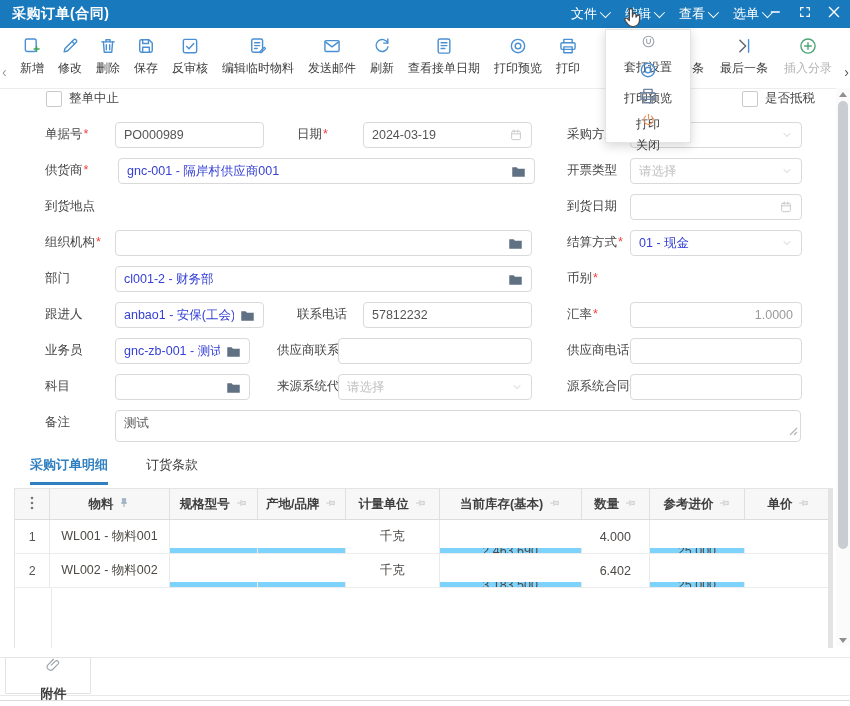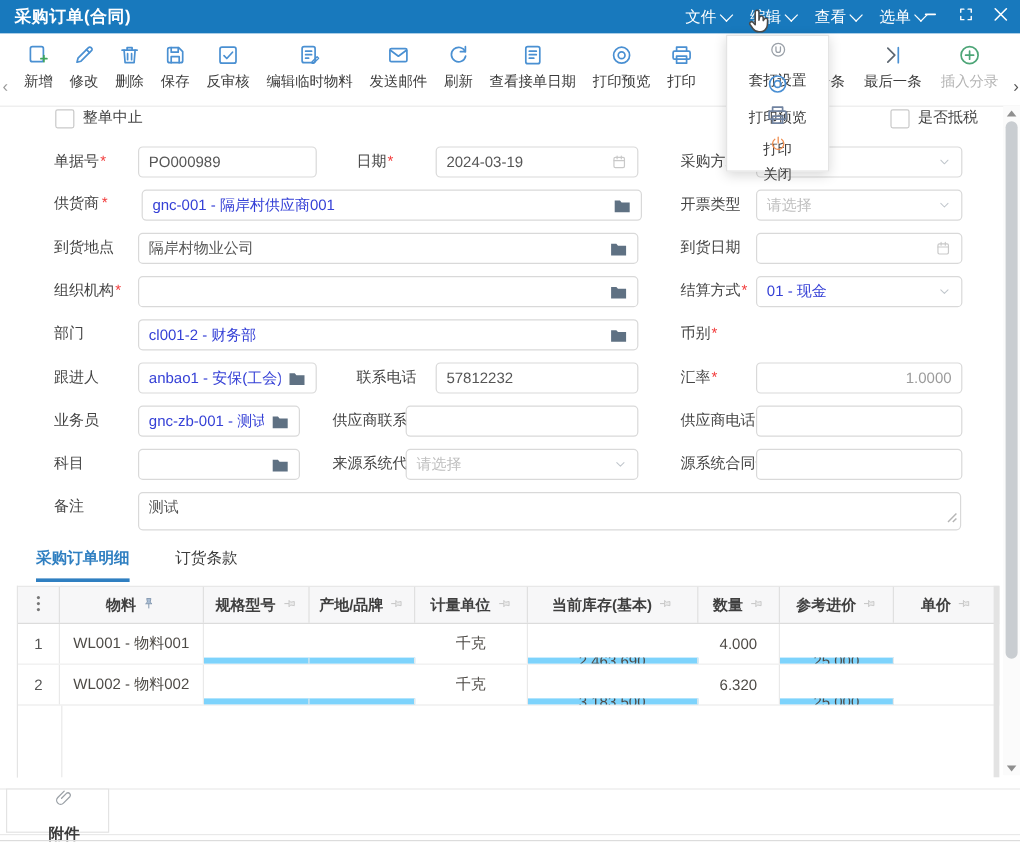--- a/index.html
+++ b/index.html
@@ -299,47 +299,39 @@
       </div>
       <div class="flabel" style="left: 567px; top: 33px;">采购方式<span class="req">*</span></div>
       <div class="fbox" style="left: 630px; top: 34px; width: 154px;">
         <span class="val muted">01 - 现购</span>
         <span class="tail">
           <svg width="12" height="12" viewBox="0 0 24 24" fill="none" stroke="#c0c6cc" stroke-width="1.7" stroke-linecap="round" stroke-linejoin="round">
             <path d="M6 9l6 6 6-6"></path>
           </svg>
         </span>
       </div>
-      <div class="flabel" style="left: 45px; top: 69px; font-family: Liberation Mono, monospace;">供货商<span class="req">*</span></div>
+      <div class="flabel" style="left: 45px; top: 69px;">供货商<span class="req">*</span></div>
       <div class="fbox" style="left: 118px; top: 70px; width: 399px;">
         <span class="val link">gnc-001 - 隔岸村供应商001</span>
         <span class="tail">
           <svg width="15" height="13" viewBox="0 0 24 20">
             <path d="M2 3h7l2.2 2.5H22v13H2z" fill="#5f7183"></path>
           </svg>
         </span>
       </div>
       <div class="flabel" style="left: 567px; top: 69px;">开票类型</div>
       <div class="fbox" style="left: 630px; top: 70px; width: 154px;">
         <span class="val placeholder">请选择</span>
         <span class="tail">
           <svg width="12" height="12" viewBox="0 0 24 24" fill="none" stroke="#c0c6cc" stroke-width="1.7" stroke-linecap="round" stroke-linejoin="round">
             <path d="M6 9l6 6 6-6"></path>
           </svg>
         </span>
       </div>
       <div class="flabel" style="left: 45px; top: 105px;">到货地点</div>
-      <div class="fbox" style="left: 115px; top: 106px; width: 399px;">
-        <span class="val plain">隔岸村物业公司</span>
-        <span class="tail">
-          <svg width="15" height="13" viewBox="0 0 24 20">
-            <path d="M2 3h7l2.2 2.5H22v13H2z" fill="#5f7183"></path>
-          </svg>
-        </span>
-      </div>
       <div class="flabel" style="left: 567px; top: 105px;">到货日期</div>
       <div class="fbox" style="left: 630px; top: 106px; width: 154px;">
         <span class="val"></span>
         <span class="tail">
           <svg width="14" height="14" viewBox="0 0 24 24" fill="none" stroke="#c9c9c9" stroke-width="1.7" stroke-linecap="round" stroke-linejoin="round">
             <rect x="4.5" y="5.5" width="15" height="14.5" rx="2"></rect>
             <path d="M4.5 10h15M9 3.5v4M15 3.5v4"></path>
           </svg>
         </span>
       </div>
@@ -533,21 +525,21 @@
         <div class="g-cell yellow" style="width:97px">25.000</div>
         <div class="g-cell" style="width:90px"></div>
       </div>
       <div class="g-row g-body">
         <div class="g-cell rownum" style="width:36px">2</div>
         <div class="g-cell" style="width:122px">WL002 - 物料002</div>
         <div class="g-cell yellow" style="width:90px"></div>
         <div class="g-cell yellow" style="width:90px"></div>
         <div class="g-cell" style="width:96px">千克</div>
         <div class="g-cell yellow" style="width:145px">3,183.500</div>
-        <div class="g-cell" style="width:70px">6.320</div>
+        <div class="g-cell" style="width:70px">6.402</div>
         <div class="g-cell yellow" style="width:97px">25.000</div>
         <div class="g-cell" style="width:90px"></div>
       </div>
       <div class="g-scroll"></div>
     </div>
 
   <div class="vscroll">
     <div class="vs-arrow up">
         <span class="tri"></span>
       </div>

